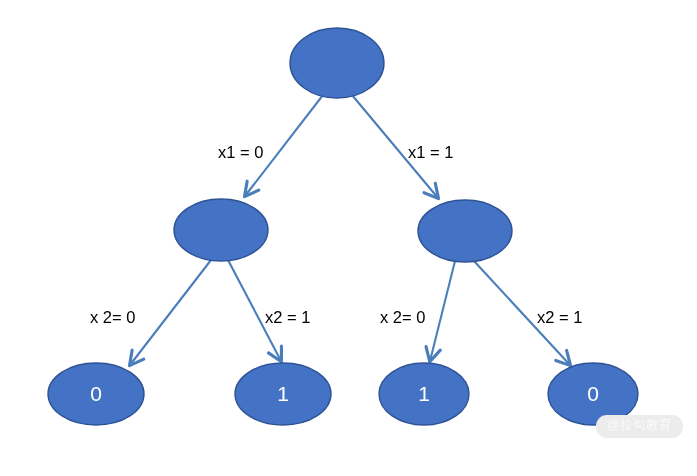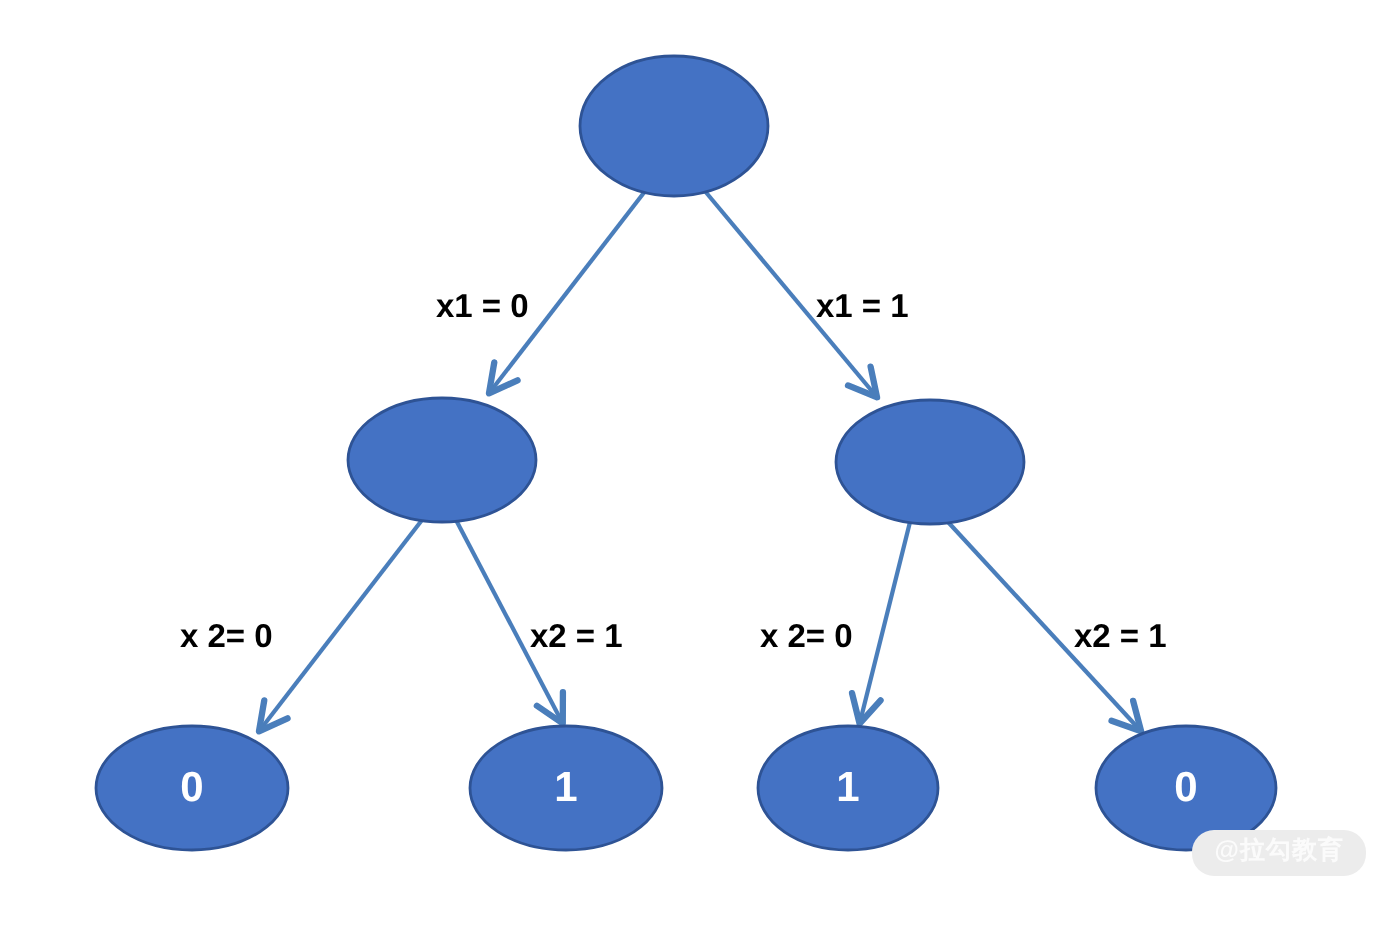--- a/index.html
+++ b/index.html
@@ -9,21 +9,20 @@
   }
   body {
     font-family: "Liberation Sans", sans-serif;
   }
   #canvas {
     position: relative;
     width: 697px;
     height: 448px;
     background: #ffffff;
     overflow: hidden;
-    font-weight: bold;
   }
   #tree-svg {
     position: absolute;
     left: 0;
     top: 0;
     width: 697px;
     height: 476px;
   }
   .node-ellipse {
     fill: #4472C4;

